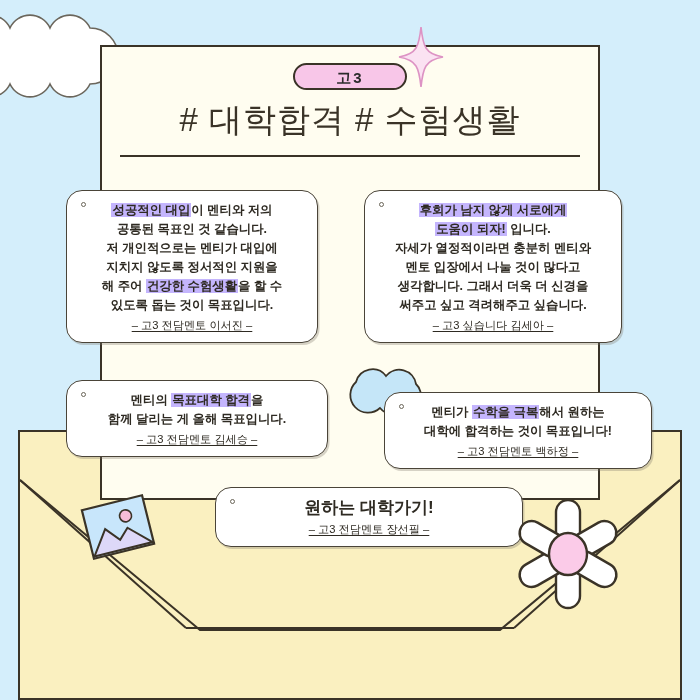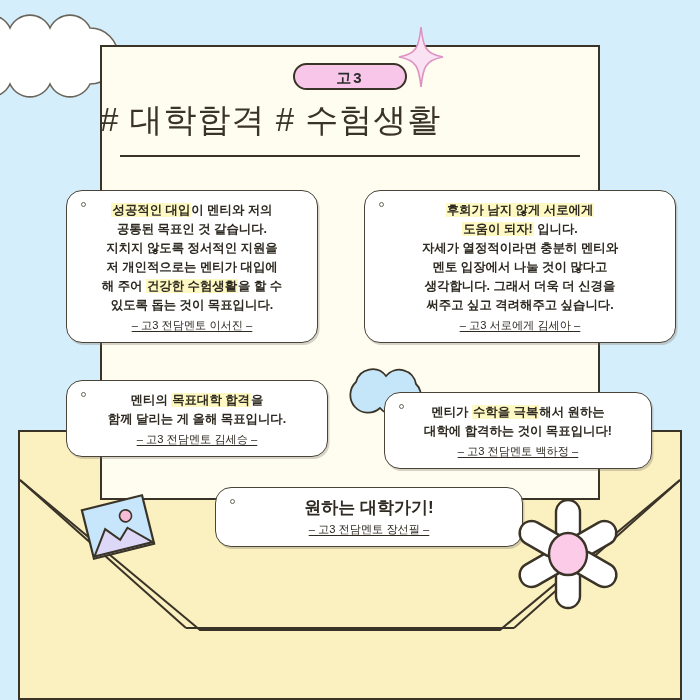--- a/index.html
+++ b/index.html
@@ -57,21 +57,21 @@
   .badge span {
     font-size: 15px; font-weight: 700; color: #2b2b2b;
     letter-spacing: 2px;
   }
 
   
   .title {
     position: absolute;
     left: 100px; top: 98px;
     width: 500px;
-    text-align: left;
+    text-align: center;
     font-size: 33px;
     font-weight: 400;
     color: #3a3327;
     letter-spacing: 1px;
     white-space: nowrap;
   }
   .divider {
     position: absolute;
     left: 120px; top: 155px;
     width: 460px; height: 2px;
@@ -96,34 +96,34 @@
     border-radius: 50%;
   }
   .line {
     font-size: 12.4px;
     line-height: 19px;
     color: #2e2a22;
     white-space: nowrap;
   }
   .line.b { font-weight: 700; }
   .hl {
-    background: #fef9c3;
+    background: #c4b5fd;
     font-weight: 700;
     padding: 0 1px;
   }
   .attrib {
     margin-top: 3px;
     font-size: 11.2px;
     color: #2e2a22;
     white-space: nowrap;
   }
   .attrib u { text-underline-offset: 2px; }
 
   .bubble-1 { left: 66px;  top: 190px; width: 252px; }
-  .bubble-2 { left: 364px; top: 190px; width: 312px; }
+  .bubble-2 { left: 364px; top: 190px; width: 258px; }
   .bubble-3 { left: 66px;  top: 380px; width: 262px; }
   .bubble-4 { left: 384px; top: 392px; width: 268px; }
   .bubble-5 { left: 215px; top: 487px; width: 308px; }
 
   
   .photo-icon {
     position: absolute;
     left: 85px; top: 500px;
     transform: rotate(-14deg);
   }
@@ -171,37 +171,37 @@
   </div>
 
   <div class="title"># 대학합격  # 수험생활</div>
   <div class="divider"></div>
 
   <div class="bubble bubble-1">
     <span class="marker"></span>
     <div class="body">
         <div class="line b"><span class="hl">성공적인 대입</span><span>이 멘티와 저의</span></div>
         <div class="line b"><span>공통된 목표인 것 같습니다.</span></div>
+        <div class="line b"><span>저 개인적으로는 멘티가 대입에</span></div>
         <div class="line b"><span>지치지 않도록 정서적인 지원을</span></div>
-        <div class="line b"><span>저 개인적으로는 멘티가 대입에</span></div>
         <div class="line b"><span>해 주어 </span><span class="hl">건강한 수험생활</span><span>을 할 수</span></div>
         <div class="line b"><span>있도록 돕는 것이 목표입니다.</span></div>
         <div class="attrib"><u>– 고3 전담멘토 이서진 –</u></div>
       </div>
   </div>
   <div class="bubble bubble-2">
     <span class="marker"></span>
     <div class="body">
         <div class="line b"><span class="hl">후회가 남지 않게 서로에게</span></div>
         <div class="line b"><span class="hl">도움이 되자!</span><span> 입니다.</span></div>
         <div class="line b"><span>자세가 열정적이라면 충분히 멘티와</span></div>
         <div class="line b"><span>멘토 입장에서 나눌 것이 많다고</span></div>
         <div class="line b"><span>생각합니다. 그래서 더욱 더 신경을</span></div>
         <div class="line b"><span>써주고 싶고 격려해주고 싶습니다.</span></div>
-        <div class="attrib"><u>– 고3 서로에게 김세아 –</u></div>
+        <div class="attrib"><u>– 고3 싶습니다 김세아 –</u></div>
       </div>
   </div>
   <div class="bubble bubble-3">
     <span class="marker"></span>
     <div class="body">
         <div class="line b"><span>멘티의 </span><span class="hl">목표대학 합격</span><span>을</span></div>
         <div class="line b"><span>함께 달리는 게 올해 목표입니다.</span></div>
         <div class="attrib"><u>– 고3 전담멘토 김세승 –</u></div>
       </div>
   </div>

